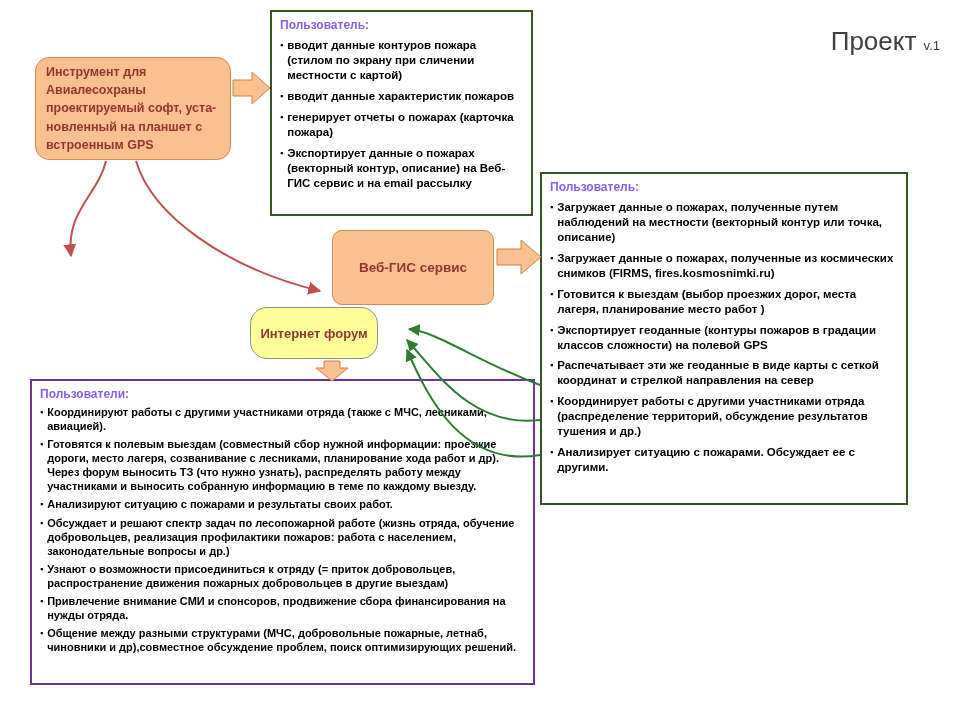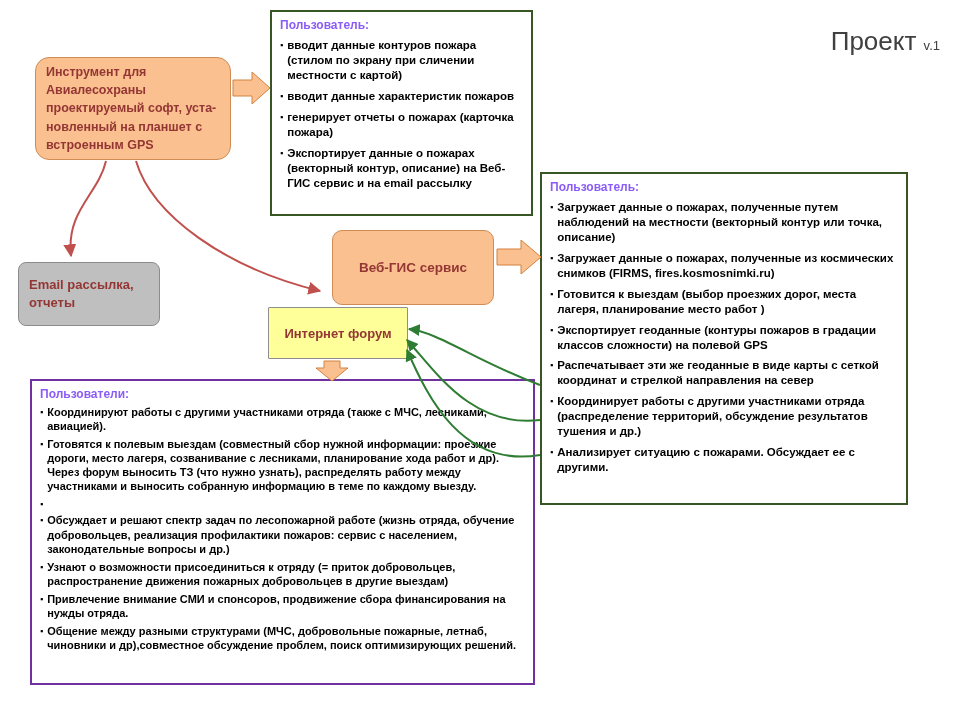--- a/index.html
+++ b/index.html
@@ -11,21 +11,21 @@
 
   .node { position:absolute; z-index:3; display:flex; align-items:center; }
   .node .node-label { font-weight:bold; color:#943634; }
 
   .node.tool { left:35px; top:57px; width:196px; height:103px; background:#FAC090; border:1px solid #cf8c55; border-radius:14px; }
   .node.tool .node-label { padding:6px 10px; font-size:12.5px; line-height:1.45; }
 
   .node.webgis { left:332px; top:230px; width:162px; height:75px; background:#FAC090; border:1px solid #cf8c55; border-radius:10px; justify-content:center; }
   .node.webgis .node-label { font-size:13.5px; }
 
-  .node.forum { left:268px; top:307px; width:140px; height:52px; background:#FFFF99; border:1px solid #8f8f8f; border-radius:1px; justify-content:center; }
+  .node.forum { left:250px; top:307px; width:128px; height:52px; background:#FFFF99; border:1px solid #8f8f8f; border-radius:17px; justify-content:center; }
   .node.forum .node-label { font-size:13px; }
 
   .node.email { left:18px; top:262px; width:142px; height:64px; background:#BFBFBF; border:1px solid #8c8c8c; border-radius:8px; }
   .node.email .node-label { padding:4px 10px; font-size:13px; line-height:1.35; }
 
   .panel { position:absolute; background:#ffffff; padding:6px 8px; z-index:3; }
   .panel-title { font-weight:bold; font-size:12px; color:#8b5cf6; margin-bottom:2px; }
   .bullet-item { display:flex; font-size:11.5px; font-weight:bold; color:#000; line-height:1.3; margin-top:6px; }
   .bullet-marker { font-size:9px; line-height:1; margin:3px 4px 0 0; flex:0 0 auto; }
 
@@ -51,23 +51,20 @@
   </div>
 
   <div class="node tool">
     <div class="node-label">Инструмент для Авиалесохраны проектируемый софт, уста-новленный на планшет с встроенным GPS</div>
   </div>
 
   <div class="node forum">
     <div class="node-label">Интернет форум</div>
   </div>
 
-  <div class="node email">
-    <div class="node-label">Email рассылка, отчеты</div>
-  </div>
 
   <div class="panel top-user">
     <div class="panel-title">Пользователь:</div>
     <div class="bullets">
         <div class="bullet-item">
           <span class="bullet-marker">▪</span>
           <span class="bullet-text">вводит данные контуров пожара (стилом по экрану при сличении местности с картой)</span>
         </div>
         <div class="bullet-item">
           <span class="bullet-marker">▪</span>
@@ -124,24 +121,25 @@
         <div class="bullet-item">
           <span class="bullet-marker">▪</span>
           <span class="bullet-text">Координируют работы с другими участниками отряда (также с МЧС, лесниками, авиацией).</span>
         </div>
         <div class="bullet-item">
           <span class="bullet-marker">▪</span>
           <span class="bullet-text">Готовятся к полевым выездам (совместный сбор нужной информации: проезжие дороги, место лагеря, созванивание с лесниками, планирование хода работ и др). Через форум выносить ТЗ (что нужно узнать), распределять работу между участниками и выносить собранную информацию в теме по каждому выезду.</span>
         </div>
         <div class="bullet-item">
           <span class="bullet-marker">▪</span>
+          <span class="bullet-text">Анализируют ситуацию с пожарами и результаты своих работ.</span>
         </div>
         <div class="bullet-item">
           <span class="bullet-marker">▪</span>
-          <span class="bullet-text">Обсуждает и решают спектр задач по лесопожарной работе (жизнь отряда, обучение добровольцев, реализация профилактики пожаров: сервис с населением, законодательные вопросы и др.)</span>
+          <span class="bullet-text">Обсуждает и решают спектр задач по лесопожарной работе (жизнь отряда, обучение добровольцев, реализация профилактики пожаров: работа с населением, законодательные вопросы и др.)</span>
         </div>
         <div class="bullet-item">
           <span class="bullet-marker">▪</span>
           <span class="bullet-text">Узнают о возможности присоединиться к отряду (= приток добровольцев, распространение движения пожарных добровольцев в другие выездам)</span>
         </div>
         <div class="bullet-item">
           <span class="bullet-marker">▪</span>
           <span class="bullet-text">Привлечение внимание СМИ и спонсоров, продвижение сбора финансирования на нужды отряда.</span>
         </div>
         <div class="bullet-item">

